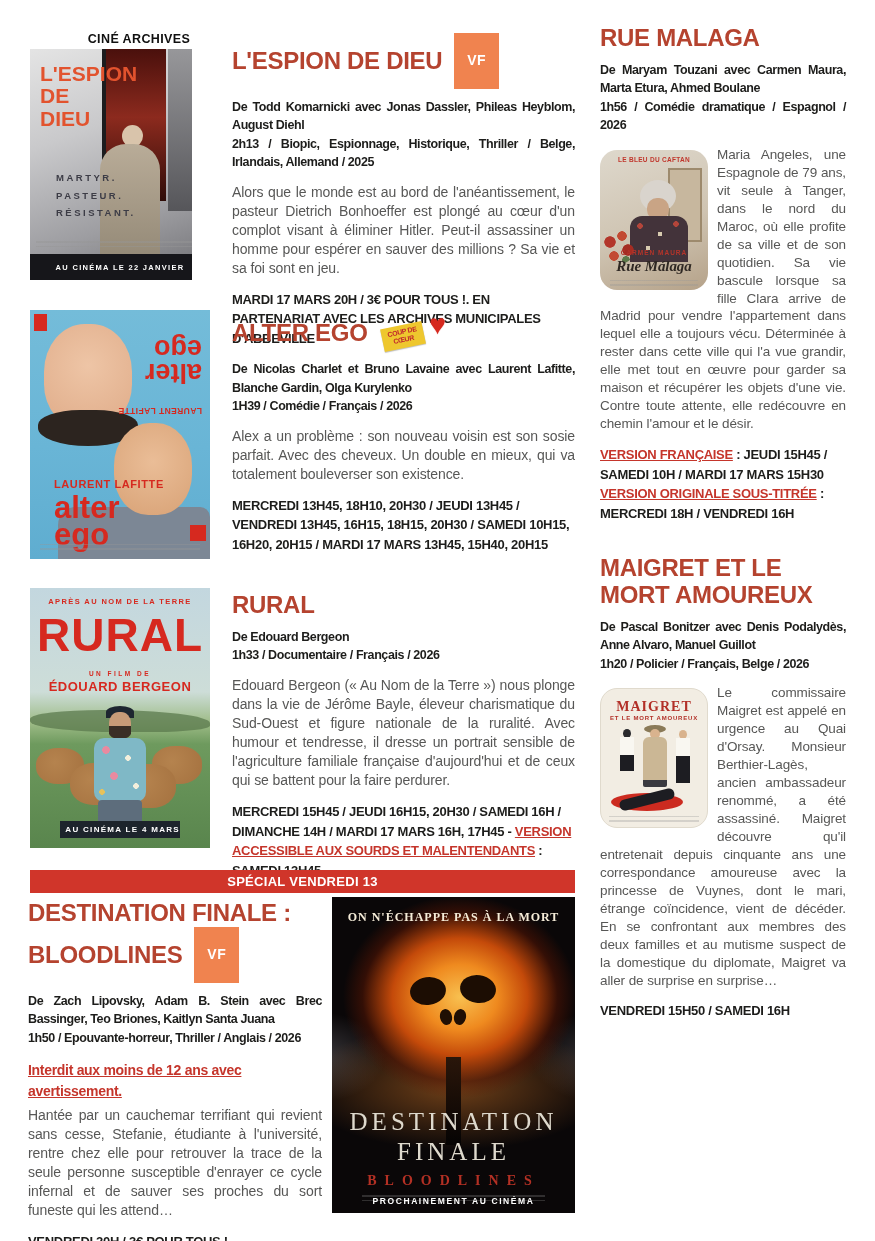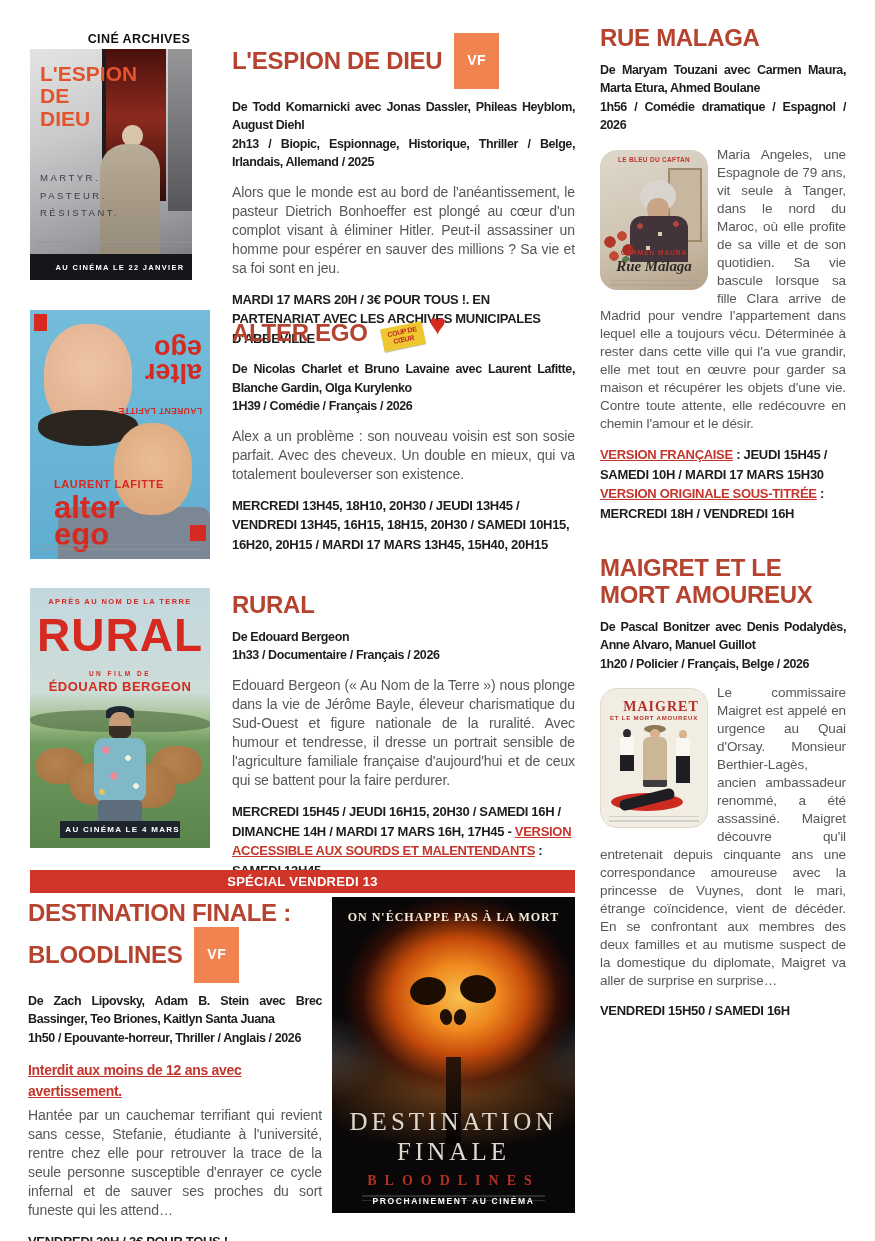--- a/index.html
+++ b/index.html
@@ -49,21 +49,21 @@
   .p-espion{left:30px;top:49px;width:162px;height:231px;
             background:linear-gradient(160deg,#e4e4e4 0%,#c9c9cb 35%,#9d9da1 72%,#717175 100%);}
   .pe-stripe{left:96px;top:0;width:16px;height:175px;background:linear-gradient(#c24438,#7e241c);}
   .pe-officer{right:26px;top:0;width:60px;height:152px;border-left:4px solid #1c1c1e;
               background:linear-gradient(180deg,#4a100c,#8c2a1e 45%,#2f0c08);}
   .pe-woman{right:0;top:0;width:24px;height:162px;background:linear-gradient(#97979a,#56565a);}
   .pe-head{left:92px;top:76px;width:21px;height:22px;border-radius:50%;background:#d9c4ab;}
   .pe-man{left:70px;top:95px;width:60px;height:136px;border-radius:26px 26px 3px 3px;
           background:linear-gradient(#b9ac98,#8d8371);}
   .pe-title{left:10px;top:14px;color:#e2532e;font-size:21px;font-weight:bold;line-height:1.06;}
-  .pe-tag{left:10px;top:120px;color:#3c3c46;font-size:9.5px;font-weight:normal;letter-spacing:2.5px;line-height:1.85;}
+  .pe-tag{left:26px;top:120px;color:#3c3c46;font-size:9.5px;font-weight:bold;letter-spacing:2.5px;line-height:1.85;}
   .pe-credits{left:6px;bottom:30px;width:168px;height:9px;opacity:.8;}
   .pe-band{left:0;bottom:0;width:180px;height:26px;background:#16161a;}
   .pe-band-text{left:0;top:9px;width:180px;text-align:center;color:#fff;font-size:7.5px;
                 font-weight:bold;letter-spacing:1.3px;}
   .ca-banner{left:66px;top:30px;width:146px;height:19px;background:#fff;color:#101010;
              font-size:12.5px;font-weight:bold;text-align:center;line-height:19px;letter-spacing:0.4px;}
 
   
   .p-alter{left:30px;top:310px;width:180px;height:249px;
            background:linear-gradient(180deg,#74bcd9 0%,#69b5d6 55%,#5fadd0 100%);}
@@ -153,21 +153,21 @@
                          radial-gradient(circle 4px at 24px 30px,#5d7a4a 90%,transparent);}
   .pm-top{left:0;top:6px;width:108px;text-align:center;color:#c0362c;font-size:6.5px;font-weight:bold;letter-spacing:0.3px;}
   .pm-actor{left:0;bottom:32px;width:108px;text-align:center;color:#b5342a;font-size:6.5px;font-weight:bold;letter-spacing:1px;}
   .pm-title{left:0;bottom:13px;width:108px;text-align:center;color:#2f2823;font-size:15px;font-weight:bold;
             font-style:italic;font-family:"Liberation Serif",serif;}
   .pm-credits{left:10px;bottom:4px;width:88px;height:6px;opacity:.6;}
 
   
   .p-maigret{background:#f2ede3;border:1px solid #e0dacd;width:106px;height:138px;}
   .pg-title{left:0;top:9px;width:106px;text-align:center;color:#b23028;font-size:14px;font-weight:bold;
-            letter-spacing:1px;font-family:"Liberation Serif",serif;margin-left:7px;}
+            letter-spacing:1px;font-family:"Liberation Serif",serif;}
   .pg-sub{left:0;top:26px;width:106px;text-align:center;color:#b23028;font-size:6px;font-weight:bold;letter-spacing:0.8px;}
   .pg-head1{left:22px;top:40px;width:8px;height:9px;border-radius:50%;background:#2a2a2e;}
   .pg-fig1{left:19px;top:48px;width:14px;height:46px;
            background:linear-gradient(#f9f7f1 0 40%,#1d1d22 40% 75%,#f2ede3 75% 100%);}
   .pg-hat{left:43px;top:36px;width:22px;height:8px;border-radius:50%;background:#8a7a58;}
   .pg-head2{left:49px;top:40px;width:10px;height:10px;border-radius:50%;background:#d9b38e;}
   .pg-fig2{left:42px;top:48px;width:24px;height:50px;border-radius:6px 6px 2px 2px;
            background:linear-gradient(#cbb795 0 85%,#3a3a40 85% 100%);}
   .pg-head3{left:78px;top:41px;width:8px;height:9px;border-radius:50%;background:#d9b38e;}
   .pg-fig3{left:75px;top:49px;width:14px;height:45px;

